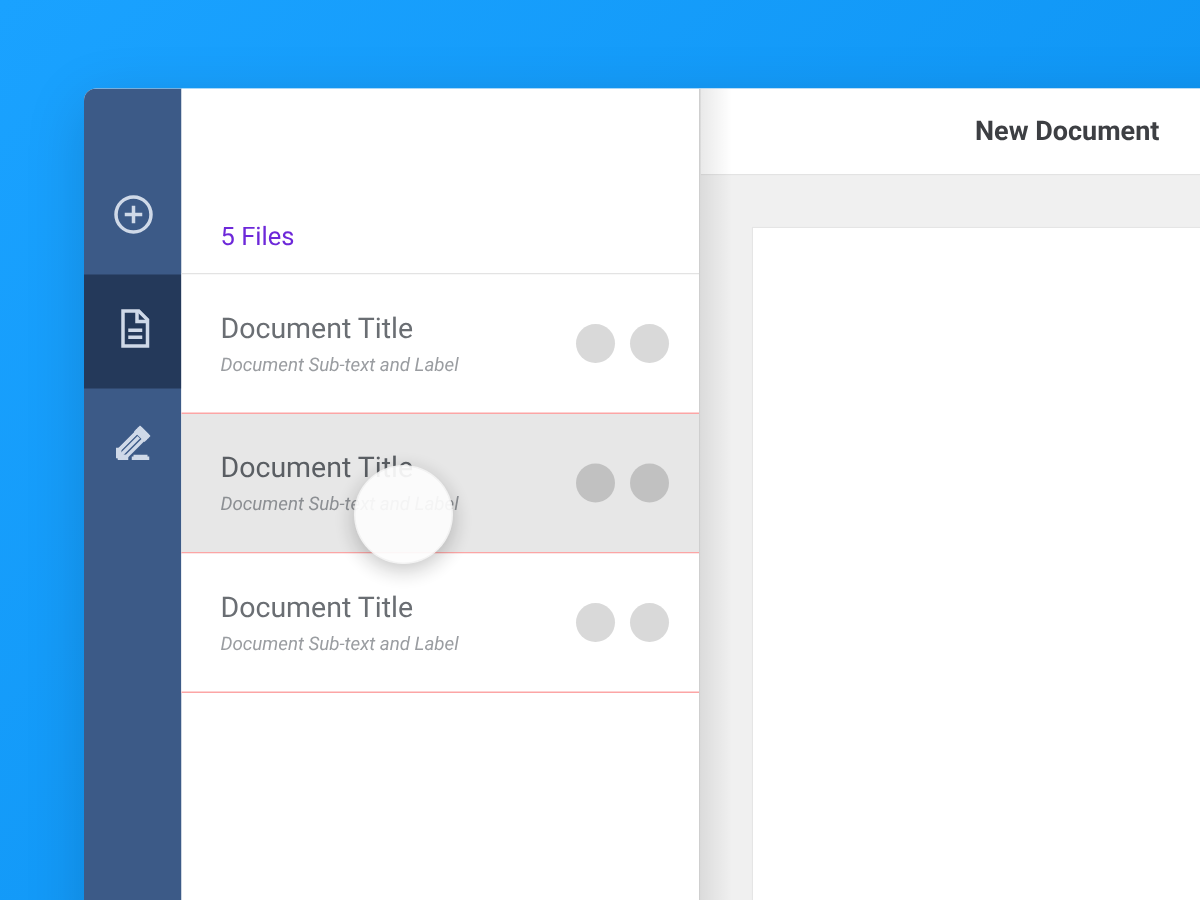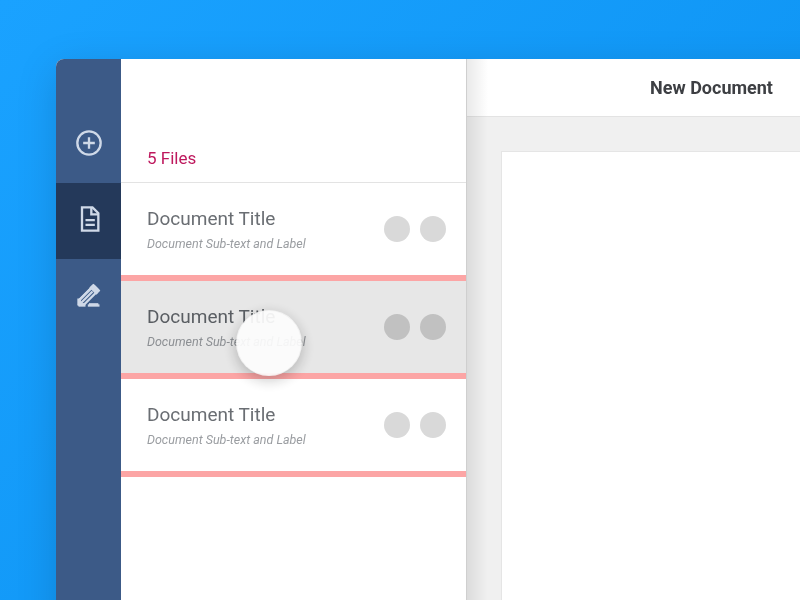--- a/index.html
+++ b/index.html
@@ -39,26 +39,26 @@
     background: #ffffff;
     border-right: 1px solid #e3e3e3;
     display: flex; flex-direction: column;
     position: relative;
   }
   .filelist-header {
     height: 124px;
     display: flex; align-items: flex-end;
     padding: 0 0 14px 26px;
     border-bottom: 1px solid #e3e3e3;
-    color: #be185d;
+    color: #6d28d9;
     font-size: 17px;
   }
   .file-item {
     padding: 24px 20px 24px 26px;
-    border-bottom: 6px solid #fca5a5;
+    border-bottom: 1px solid #fca5a5;
     display: flex; align-items: center; justify-content: space-between;
     cursor: pointer;
     background: #fff;
   }
   .file-item.selected { background: #e7e7e7; }
   .file-text .title { font-size: 19px; color: #6a6e73; margin-bottom: 6px; }
   .file-text .sub { font-size: 12.5px; color: #9a9da1; font-style: italic; }
   .file-item.selected .title { color: #5a5e63; }
   .file-item.selected .sub { color: #8c8f93; }
   .dots { display: flex; gap: 10px; }

